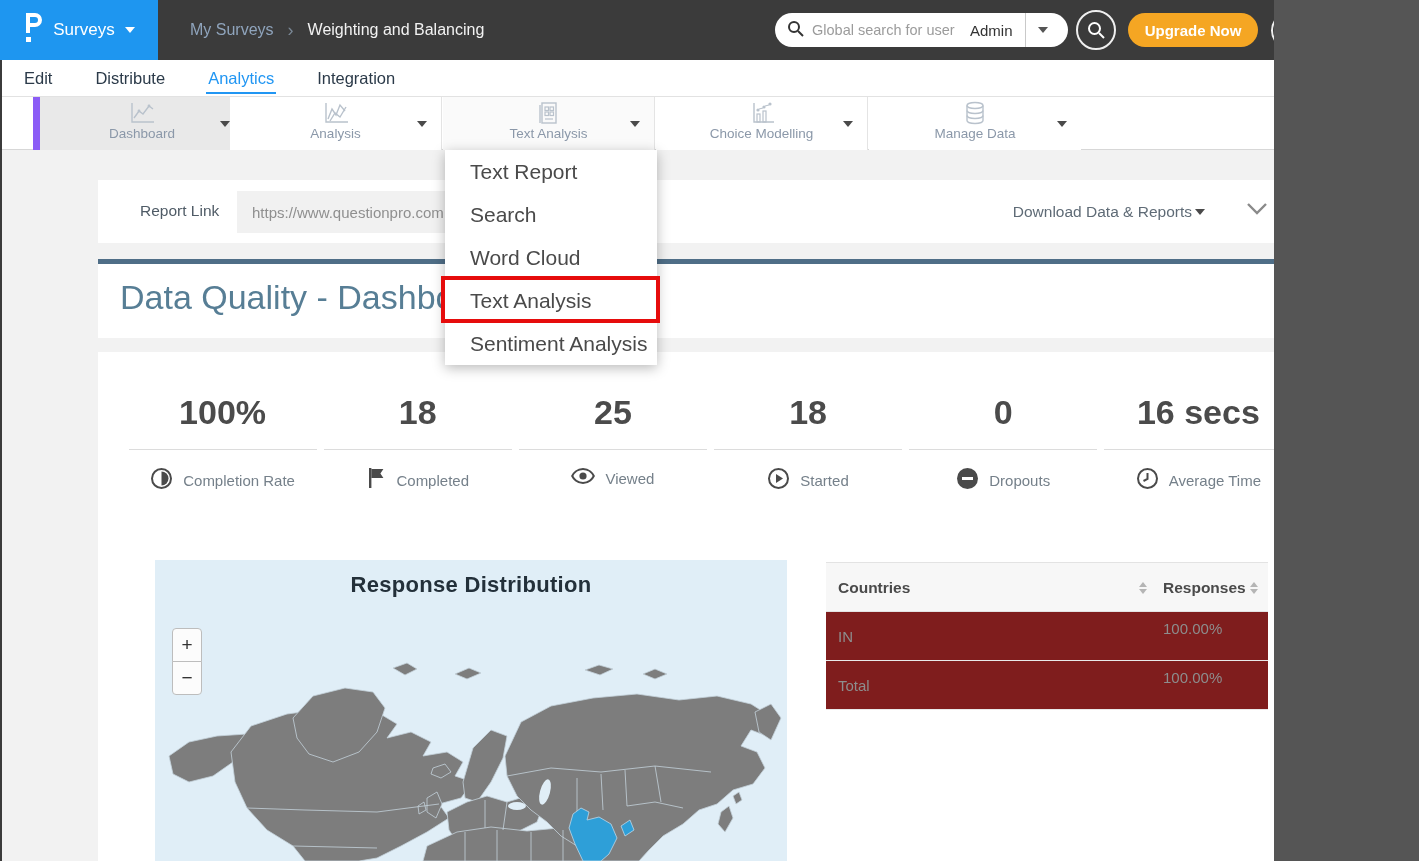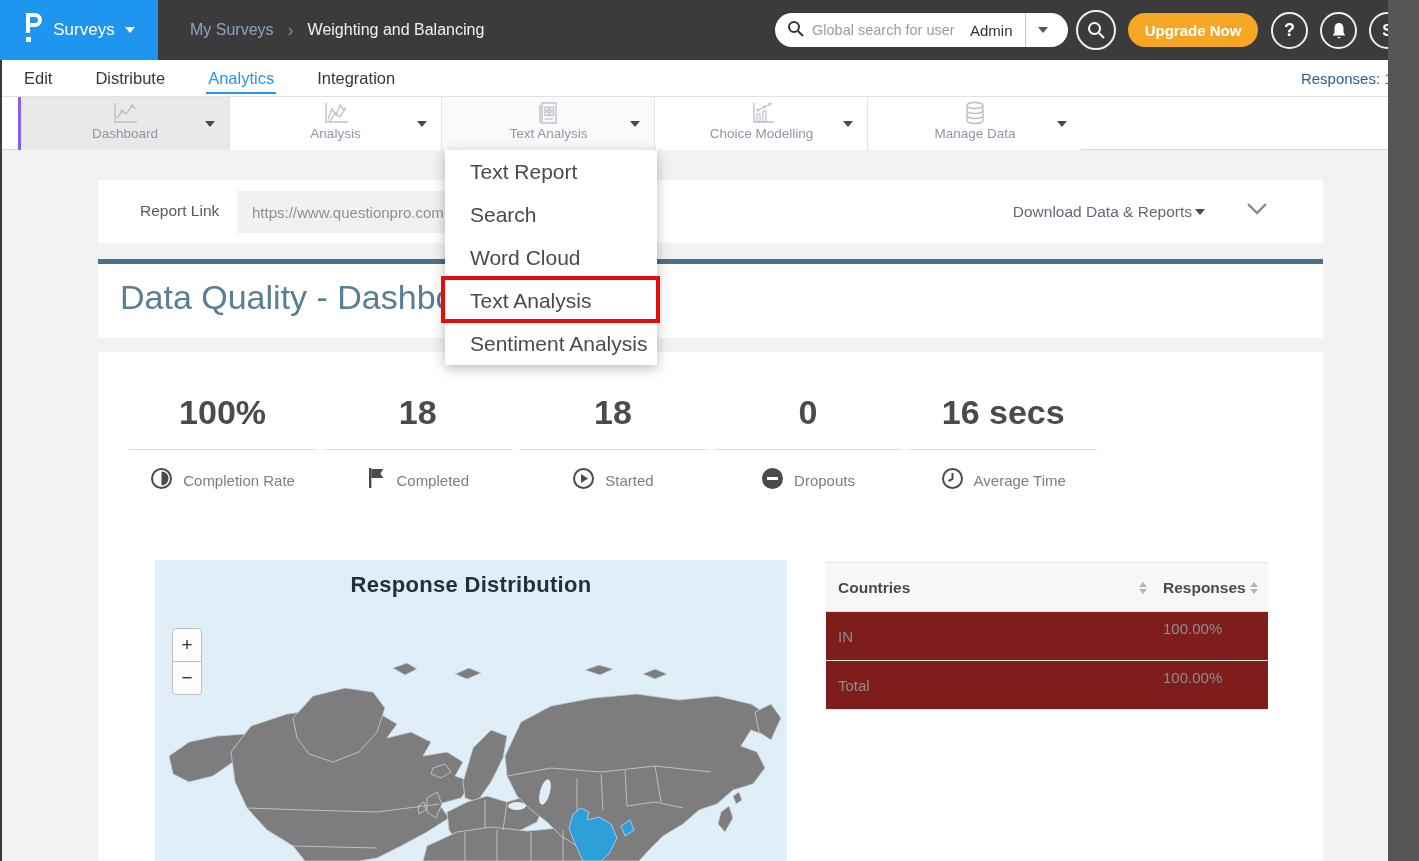--- a/index.html
+++ b/index.html
@@ -1,17 +1,17 @@
 <!DOCTYPE html>
 <html><head>
 <meta charset="utf-8">
 <style>
   * { margin:0; padding:0; box-sizing:border-box; }
   body { background:#555; font-family:"Liberation Sans", sans-serif; }
-  .screen { position:relative; width:1388px; height:861px; overflow:hidden; background:#f2f2f2; }
+  .screen { position:relative; width:1274px; height:861px; overflow:hidden; background:#f2f2f2; }
 
   
   .header { position:absolute; left:0; top:0; width:1419px; height:60px; background:#3b3b3b; z-index:40; }
   .logo-box { position:absolute; left:0; top:0; width:158px; height:60px; background:#1e96f0; display:flex; align-items:center; justify-content:center; gap:10px; cursor:pointer; }
   .logo-label { color:#fff; font-size:17px; }
   .caret { width:0; height:0; border-left:5px solid transparent; border-right:5px solid transparent; border-top:6px solid #fff; display:inline-block; }
   .crumbs { position:absolute; left:190px; top:0; height:60px; display:flex; align-items:center; gap:14px; font-size:16px; }
   .crumb-parent { color:#8fa4bc; cursor:pointer; }
   .crumb-sep { color:#7a8896; font-size:18px; }
   .crumb-current { color:#f2f2f2; }
@@ -33,21 +33,21 @@
 
   
   .nav { position:absolute; left:0; top:60px; width:1419px; height:37px; background:#fff; border-bottom:1px solid #e2e2e2; display:flex; align-items:center; padding-left:22px; gap:39px; z-index:30; }
   .nav-item { font-size:16.5px; color:#2b3a49; font-weight:500; cursor:pointer; padding:6px 2px; }
   .nav-item.active { color:#2196f3; border-bottom:2px solid #2196f3; padding-bottom:4px; }
   .nav-responses { position:absolute; right:18px; font-size:15px; color:#2d5f8a; }
 
   
   .toolbar { position:absolute; left:0; top:97px; width:1419px; height:53px; background:#fff; border-bottom:1px solid #d7d7d7; z-index:30; }
   .tool-btn { position:absolute; top:0; width:212px; height:53px; border-right:1px solid #e4e4e4; display:flex; flex-direction:column; align-items:center; cursor:pointer; }
-  .tool-btn:first-child { border-left:3px solid #8b5cf6; }
+  .tool-btn:first-child { border-left:7px solid #8b5cf6;margin-left:15px; }
   .tool-icon { margin-top:4px; height:24px; }
   .tool-label { font-size:13.5px; color:#8b98a9; margin-top:1px; }
   .tool-caret { position:absolute; right:14px; top:24px; width:0; height:0; border-left:5px solid transparent; border-right:5px solid transparent; border-top:6px solid #4a4a4a; }
 
   
   .left-edge { position:absolute; left:0; top:60px; width:2px; height:801px; background:#3b3b3b; z-index:45; }
 
   
   .report-panel { position:absolute; left:98px; top:180px; width:1225px; height:63px; background:#fff; }
   .report-label { position:absolute; left:42px; top:22px; font-size:15.5px; color:#4f5b66; }
@@ -282,20 +282,33 @@
           <span>
             <svg width="20" height="22" viewBox="0 0 20 22">
                 <rect x="3" y="1" width="2.4" height="20" fill="#4a4a4a"></rect>
                 <path d="M5.4 2 h12 l-3 4.5 3 4.5 h-12 Z" fill="#4a4a4a"></path>
               </svg>
           </span>
           <span class="stat-label">Completed</span>
         </div>
       </div>
 
+      <div class="stat">
+        <div class="stat-value">25</div>
+        <div class="stat-rule"></div>
+        <div class="stat-label-row">
+          <span>
+            <svg width="24" height="18" viewBox="0 0 24 18">
+                <path d="M12 2 C6 2 2.4 6.5 1.2 9 C2.4 11.5 6 16 12 16 C18 16 21.6 11.5 22.8 9 C21.6 6.5 18 2 12 2 Z" fill="none" stroke="#4a4a4a" stroke-width="2"></path>
+                <circle cx="12" cy="9" r="3.6" fill="#4a4a4a"></circle>
+              </svg>
+          </span>
+          <span class="stat-label">Viewed</span>
+        </div>
+      </div>
 
       <div class="stat">
         <div class="stat-value">18</div>
         <div class="stat-rule"></div>
         <div class="stat-label-row">
           <span>
             <svg width="23" height="23" viewBox="0 0 23 23">
                 <circle cx="11.5" cy="11.5" r="9.5" fill="none" stroke="#4a4a4a" stroke-width="2"></circle>
                 <path d="M9 7 l7 4.5 -7 4.5 Z" fill="#4a4a4a"></path>
               </svg>

